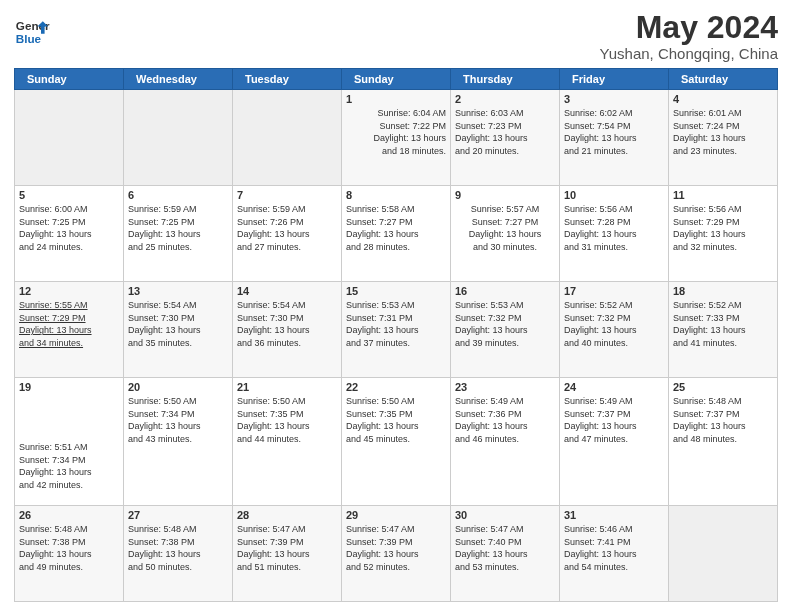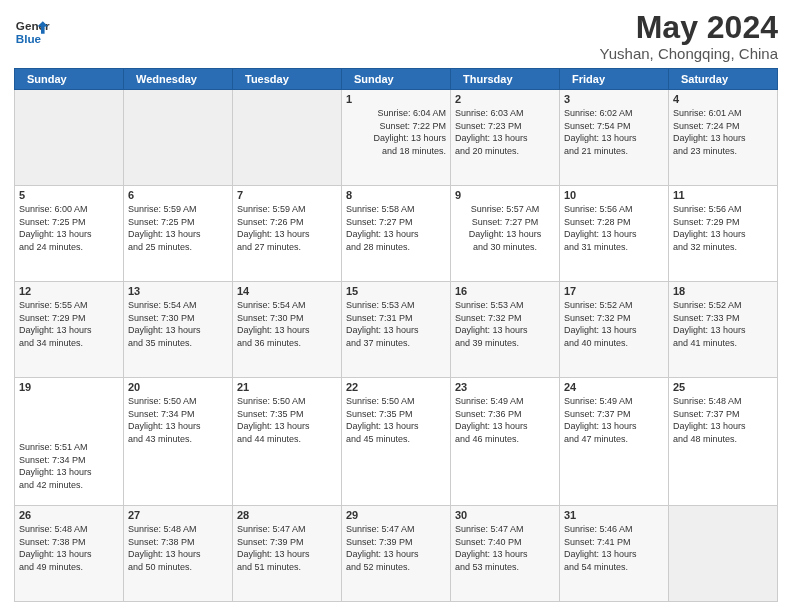--- a/index.html
+++ b/index.html
@@ -204,21 +204,21 @@
             <span class="day-num">11</span>
             <div class="day-info" style="white-space: pre-line;">Sunrise: 5:56 AM
 Sunset: 7:29 PM
 Daylight: 13 hours
 and 32 minutes.</div>
           </td>
         </tr>
         <tr>
           <td>
             <span class="day-num">12</span>
-            <div class="day-info" style="white-space: pre-line;">Sunrise: 5:55 AM
+            <div class="day-info" style="white-space: pre-line; text-decoration: underline;">Sunrise: 5:55 AM
 Sunset: 7:29 PM
 Daylight: 13 hours
 and 34 minutes.</div>
           </td>
           <td>
             <span class="day-num">13</span>
             <div class="day-info" style="white-space: pre-line;">Sunrise: 5:54 AM
 Sunset: 7:30 PM
 Daylight: 13 hours
 and 35 minutes.</div>

